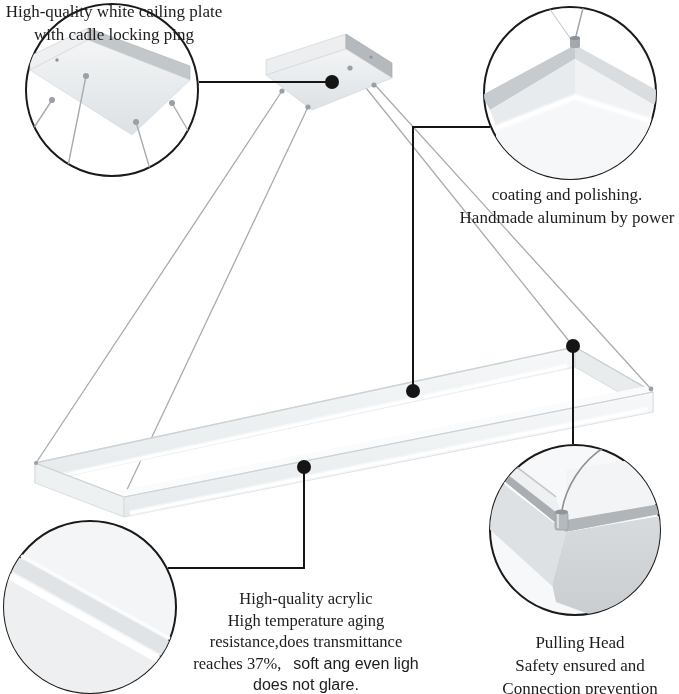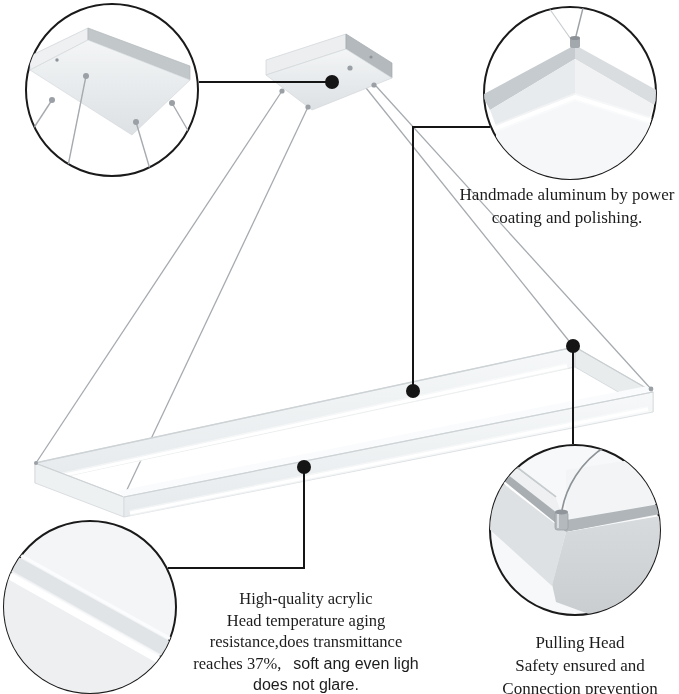--- a/index.html
+++ b/index.html
@@ -166,29 +166,33 @@
         <polygon points="566,532 660,516 660,640 556,602 552,584" fill="url(#gSilver)"></polygon>
         <polygon points="480,466 566,532 552,586 464,506" fill="#dde1e3"></polygon>
         <path d="M562,510 C566,488 580,462 606,446" fill="none" stroke="#8d9297" stroke-width="1.6"></path>
         <rect x="555" y="512" width="13" height="18" rx="2.5" fill="#b4b9bd" stroke="#9aa0a4" stroke-width="0.8"></rect>
         <ellipse cx="561.5" cy="512" rx="6.5" ry="2.6" fill="#8f959b"></ellipse>
         <line x1="558" y1="514" x2="558" y2="528" stroke="#e8ebed" stroke-width="1.5"></line>
       </g>
     </g>
   </svg>
 
+  <div class="label lbl-ceiling">
+    <div>High-quality white cailing plate</div>
+    <div>with cadle locking ping</div>
+  </div>
 
   <div class="label lbl-aluminum">
+    <div>coating and polishing.</div>
     <div>Handmade aluminum by power</div>
-    <div>coating and polishing.</div>
   </div>
 
   <div class="label lbl-acrylic">
     <div>High-quality acrylic</div>
-    <div>Head temperature aging</div>
+    <div>High temperature aging</div>
     <div>resistance,does transmittance</div>
     <div>
       <span>reaches 37%,</span><span class="sans gap-left">soft ang even ligh</span>
     </div>
     <div>
       <span class="sans">does not glare.</span>
     </div>
   </div>
 
   <div class="label lbl-pulling">

